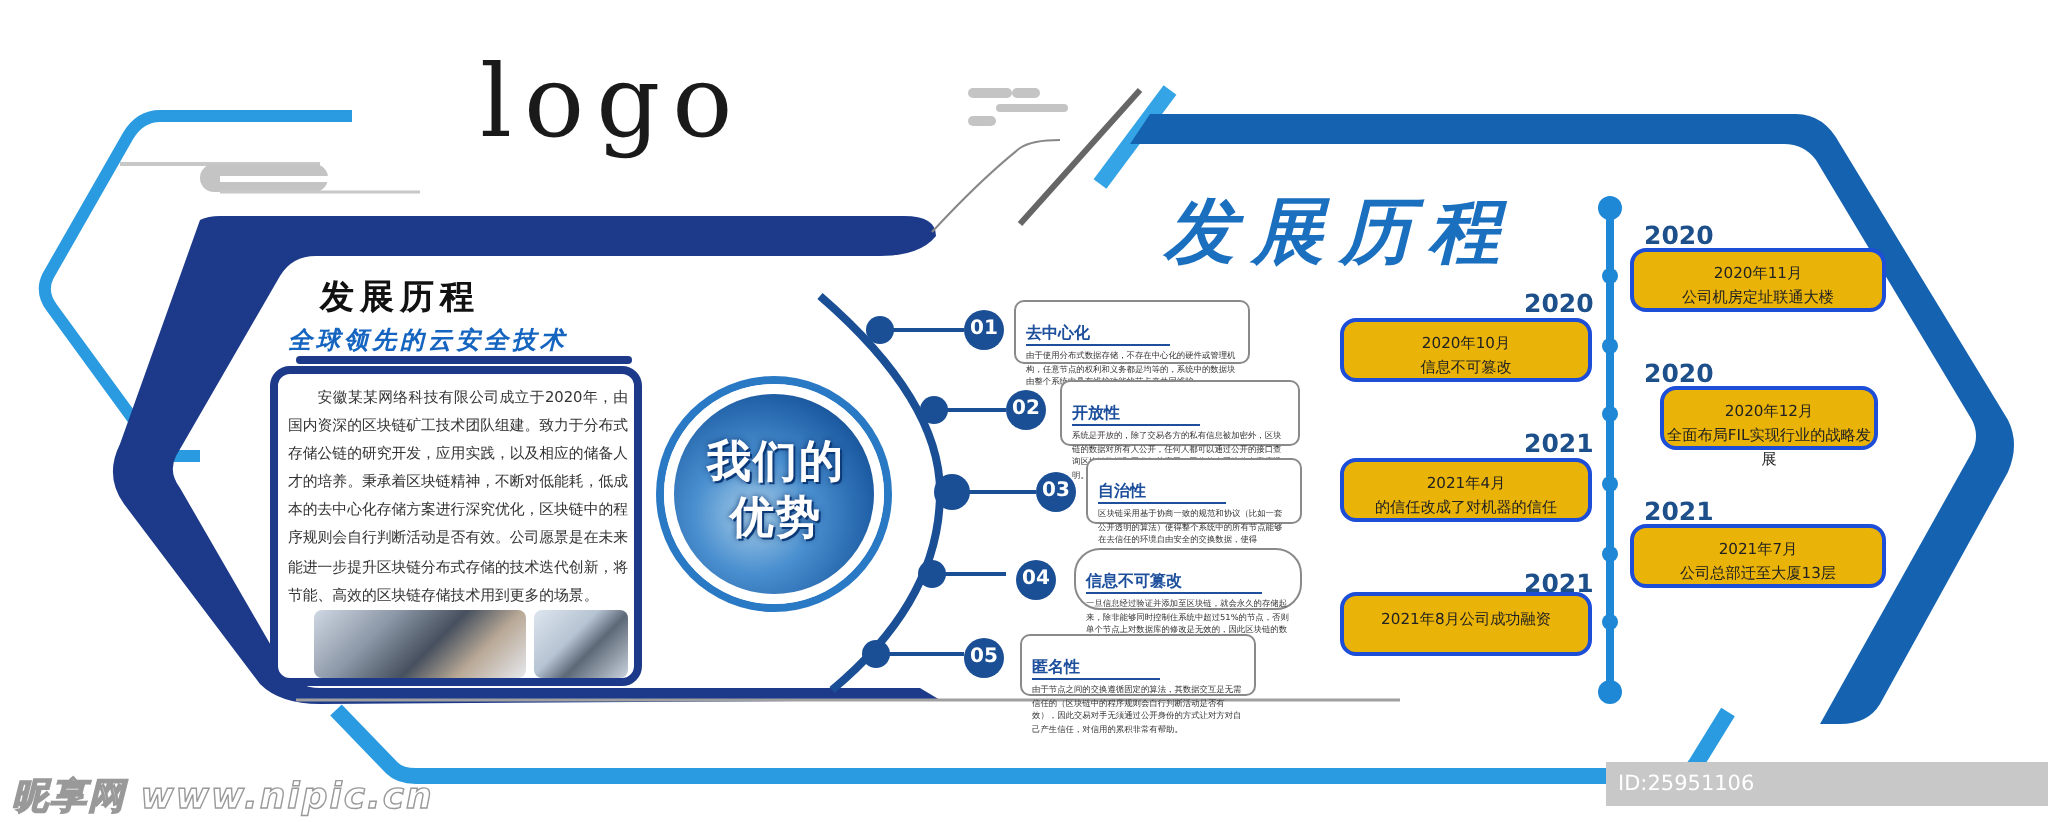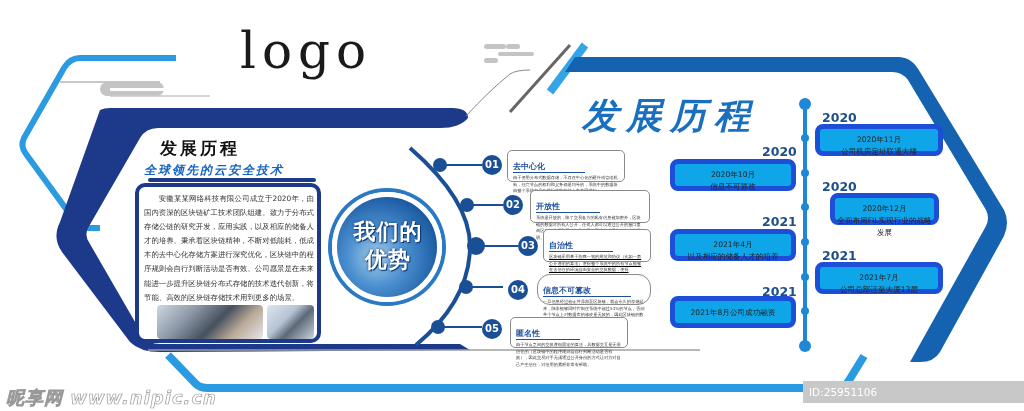--- a/index.html
+++ b/index.html
@@ -54,21 +54,21 @@
     .item-title { font-size: 8px; font-weight: bold; color: #1d4f9c; border-bottom: 1.5px solid #1d4f9c; display: inline-block; padding-right: 40px; line-height: 10px; }
     .item-desc { font-size: 4.2px; line-height: 6.5px; color: #333; margin-top: 2px; word-break: break-all; }
 
     
     .dev-title {
       left: 582px; top: 92px; font-family: "DejaVu Serif", serif; font-size: 36px; font-weight: bold;
       font-style: italic; color: #1a6fbf; letter-spacing: 8px;
     }
     .tl-year { font-size: 12.5px; font-weight: bold; color: #1d4f8a; }
     .tl-card {
-      border: 5px solid #1d4ed8; border-radius: 8px; background: #0ea5e9;
+      border: 2px solid #1d4ed8; border-radius: 8px; background: #eab308;
       text-align: center; font-size: 7.6px; line-height: 12px; color: #222; padding-top: 5px;
     }
     .tl-line { left: 803px; top: 104px; width: 4px; height: 246px; background: #1e88d6; border-radius: 2px; }
     .tl-dot { width: 8px; height: 8px; border-radius: 50%; background: #1e88d6; }
     .tl-dot.big { width: 12px; height: 12px; }
 
     .watermark-left { left: 6px; top: 386px; font-size: 18px; color: #fff; font-weight: bold; -webkit-text-stroke: 0.7px #999; font-style: italic; letter-spacing: 1px; }
     .watermark-right { left: 803px; top: 381px; width: 221px; height: 22px; background: #c8c8c8; color: #fff; font-size: 10.5px; line-height: 22px; padding-left: 6px; }
   </style>
 </head>
@@ -133,21 +133,21 @@
   <div class="item-desc">由于使用分布式数据存储，不存在中心化的硬件或管理机构，任意节点的权利和义务都是均等的，系统中的数据块由整个系统中具有维护功能的节点来共同维护。</div>
 </div>
 
 <div class="abs num-badge" style="left:503px;top:195px;">02</div>
 <div class="abs item-card" style="left:530px;top:190px;width:120px;height:33px;">
   <div class="item-title">开放性</div>
   <div class="item-desc">系统是开放的，除了交易各方的私有信息被加密外，区块链的数据对所有人公开，任何人都可以通过公开的接口查询区块链数据和开发相关应用，因此整个系统信息高度透明。</div>
 </div>
 
 <div class="abs num-badge" style="left:518px;top:236px;">03</div>
-<div class="abs item-card" style="left:543px;top:229px;width:108px;height:33px;text-decoration:underline;">
+<div class="abs item-card" style="left:543px;top:229px;width:108px;height:33px;">
   <div class="item-title">自治性</div>
   <div class="item-desc">区块链采用基于协商一致的规范和协议（比如一套公开透明的算法）使得整个系统中的所有节点能够在去信任的环境自由安全的交换数据，使得对“人”的信任改成了对机器的信任，任何人为的干预不起作用。</div>
 </div>
 
 <div class="abs num-badge" style="left:508px;top:280px;">04</div>
 <div class="abs item-card" style="left:537px;top:274px;width:114px;height:31px;border-radius:13px;">
   <div class="item-title">信息不可篡改</div>
   <div class="item-desc">一旦信息经过验证并添加至区块链，就会永久的存储起来，除非能够同时控制住系统中超过51%的节点，否则单个节点上对数据库的修改是无效的，因此区块链的数据稳定性和可靠性极高。</div>
 </div>
 
@@ -170,21 +170,21 @@
 
 <div class="abs tl-year" style="left:762px;top:144px;">2020</div>
 <div class="abs tl-card" style="left:670px;top:159px;width:126px;height:32px;">
   <div>2020年10月</div>
   <div>信息不可篡改</div>
 </div>
 
 <div class="abs tl-year" style="left:762px;top:214px;">2021</div>
 <div class="abs tl-card" style="left:670px;top:229px;width:126px;height:32px;">
   <div>2021年4月</div>
-  <div>以及相应的储备人才的培养</div>
+  <div>的信任改成了对机器的信任</div>
 </div>
 
 <div class="abs tl-year" style="left:762px;top:284px;">2021</div>
 <div class="abs tl-card" style="left:670px;top:296px;width:126px;height:32px;padding-top:6px;">
   <div>2021年8月公司成功融资</div>
 </div>
 
 <div class="abs tl-year" style="left:822px;top:110px;">2020</div>
 <div class="abs tl-card" style="left:815px;top:124px;width:128px;height:32px;">
   <div>2020年11月</div>

